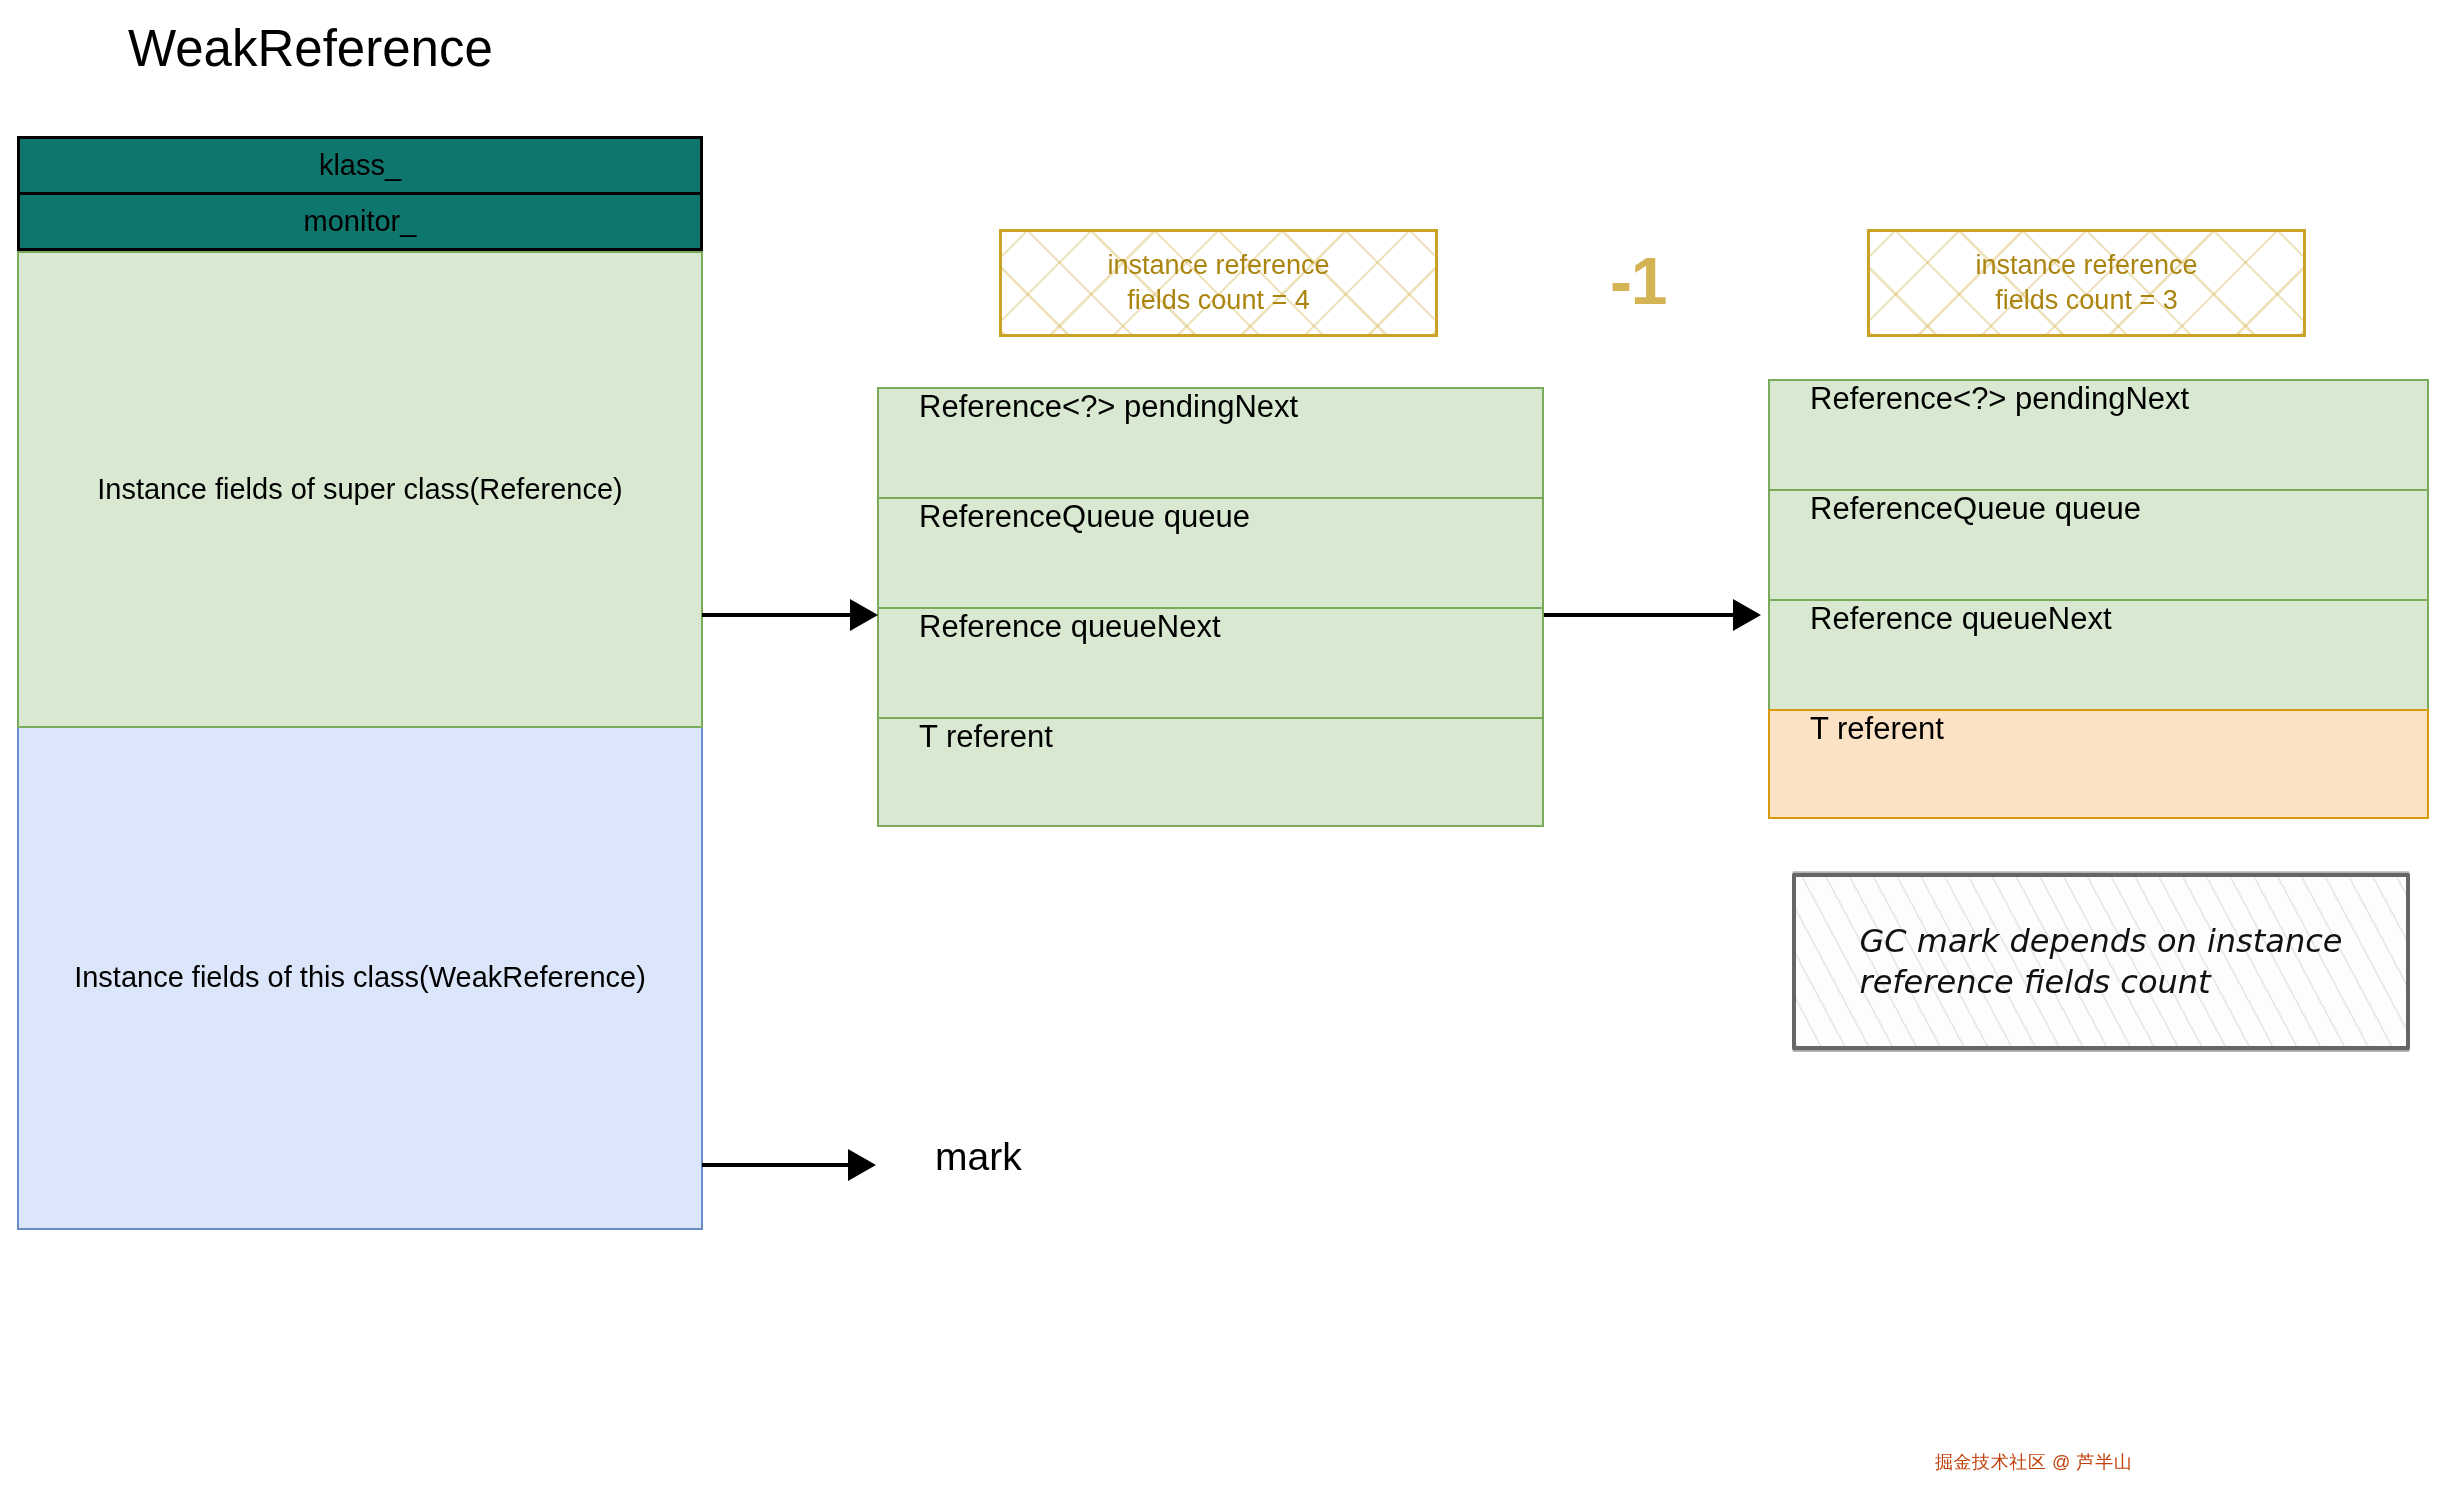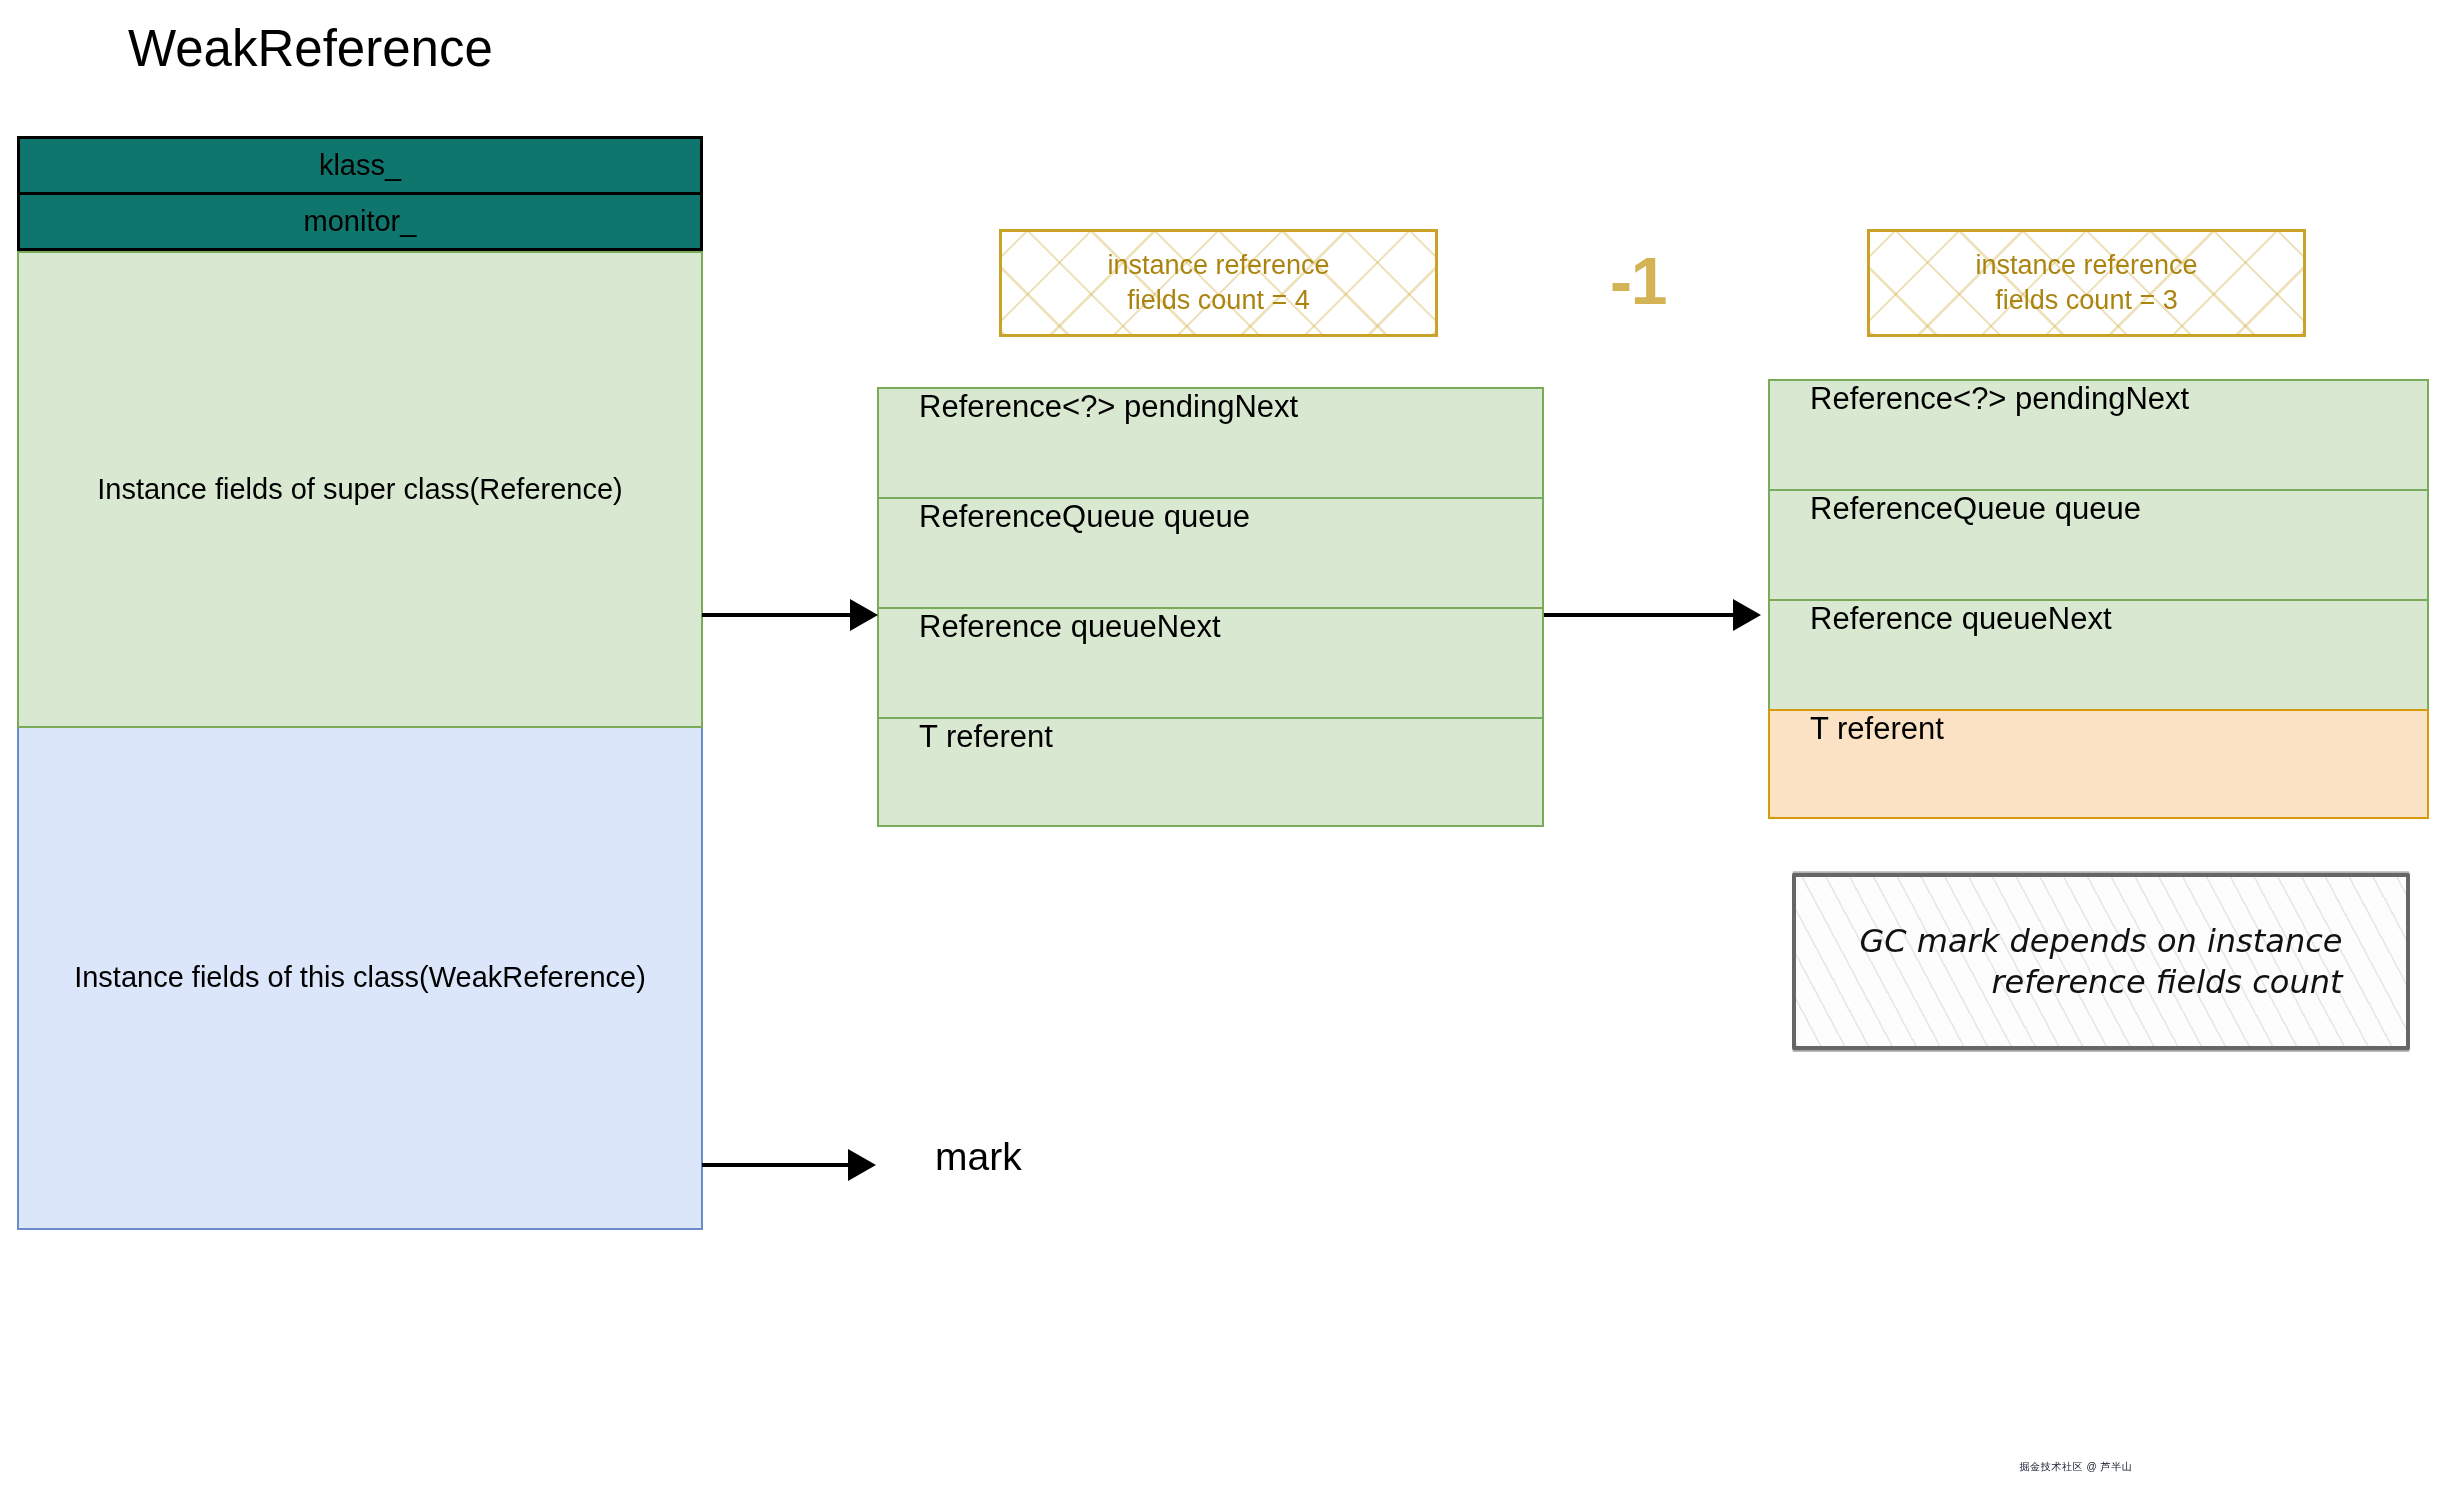--- a/index.html
+++ b/index.html
@@ -76,32 +76,32 @@
   
   #note{
     position:absolute;left:1792px;top:873px;width:618px;height:177px;
     box-sizing:border-box;
     border:4.3px solid #666;border-radius:1.8px;
     background-color:#fdfdfd;
     background-image:repeating-linear-gradient(62deg,
         rgba(0,0,0,.08) 0 1.8px, rgba(0,0,0,0) 1.8px 21px);
     display:flex;align-items:center;justify-content:center;
     font-family:"DejaVu Sans",sans-serif;
-    font-style:italic;font-size:32px;line-height:1.28;text-align:right;color:#111;
+    font-style:italic;font-size:32px;line-height:1.28;text-align:left;color:#111;
     box-shadow:0 2.4px 0 -0.6px rgba(90,90,90,.55), 0 -2.4px 0 -0.6px rgba(90,90,90,.45);
   }
   #note .note-inner{padding:0 21px;}
 
   
   #empty-label{position:absolute;left:935px;top:1135px;font-size:39px;}
 
   
   #watermark{
     position:absolute;right:19.6px;bottom:23px;
-    font-size:10px;color:#0f172a;letter-spacing:0.6px;white-space:nowrap;
+    font-size:18px;color:#c2410c;letter-spacing:0.6px;white-space:nowrap;
   }
 </style>
 </head>
 <body>
 
 <div class="stage">
 
   <div id="title">WeakReference</div>
 
   <div id="obj-box">

